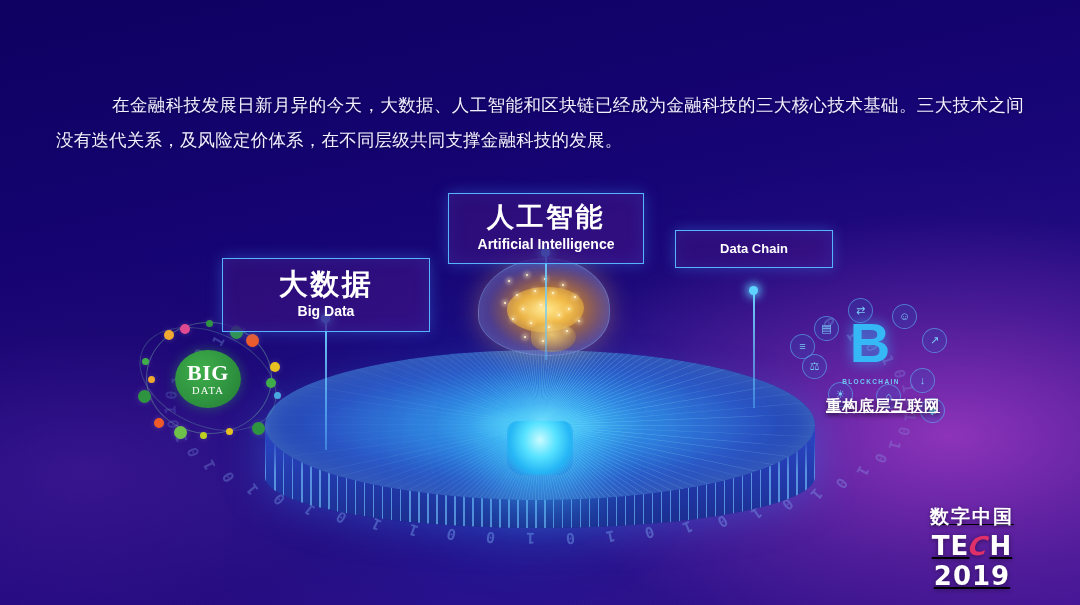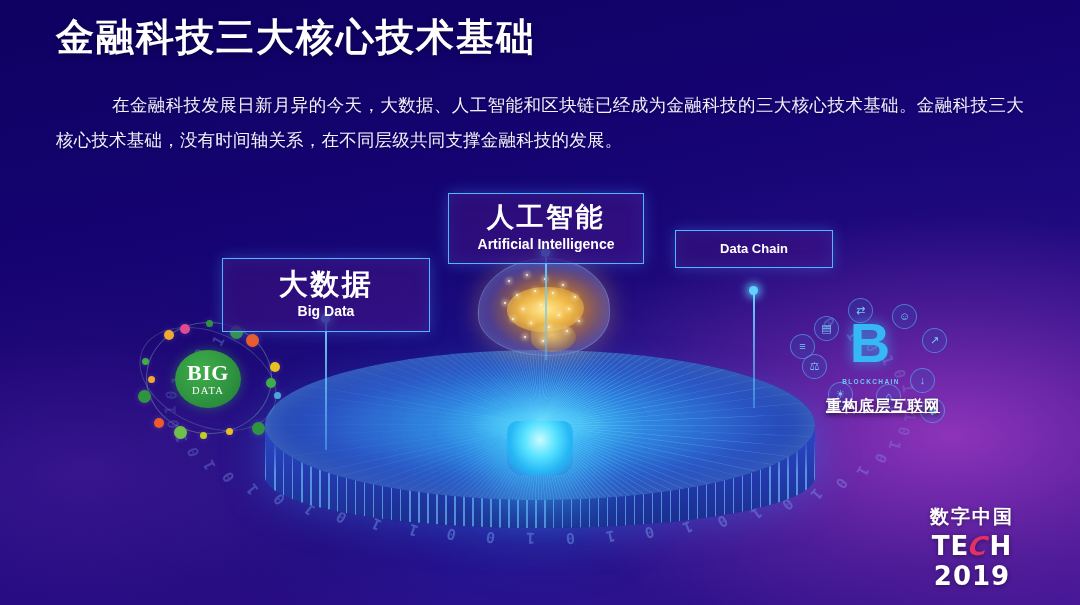--- a/index.html
+++ b/index.html
@@ -171,21 +171,21 @@
     background:radial-gradient(ellipse at 48% 50%, rgba(255,235,150,.95) 0%, rgba(250,195,70,.8) 45%, rgba(220,150,40,.25) 100%);
     filter:blur(.6px);
   }
   .brain-stem {
     position:absolute; left:40%; top:66%; width:34%; height:30%;
     border-radius:30% 50% 55% 45%;
     background:radial-gradient(ellipse at 45% 40%, rgba(250,215,120,.8) 0%, rgba(200,150,60,.35) 70%, rgba(120,110,160,.1) 100%);
   }
   .spark { position:absolute; width:2.2px; height:2.2px; border-radius:50%; background:#fff6d0; box-shadow:0 0 4px 1.5px rgba(255,240,190,.85); }
   
-  .logo { position:absolute; right:28px; bottom:14px; width:160px; text-align:center; }
+  .logo { position:absolute; right:28px; bottom:14px; width:160px; text-align:center;text-decoration:underline; }
   .logo .l1 { color:#ffffff; font-weight:bold; font-size:19px; letter-spacing:2px; text-shadow:0 1px 4px rgba(0,0,0,.4); }
   .logo .l2 {
     color:#ffffff; font-weight:bold; font-size:26px; letter-spacing:1px;
     margin-top:1px; text-shadow:0 1px 5px rgba(0,0,0,.45);
     font-family:"DejaVu Sans",sans-serif;
   }
   .logo .l3 { color:#ffffff; font-weight:bold; font-size:16px; letter-spacing:2px; margin-top:-2px; text-align:right; padding-right:12px; text-shadow:0 1px 4px rgba(0,0,0,.4); }
   .logo .slash { display:inline-block; color:#e0306a; transform:skewX(-18deg); }
 </style>
 </head>
@@ -486,21 +486,20 @@
   <div class="labelbox" id="box-bd">
     <div class="cn">大数据</div>
     <div class="en">Big Data</div>
   </div>
   <div class="labelbox" id="box-bc">
     <div class="en">Data Chain</div>
   </div>
 
   <div class="caption" id="cap-bc">重构底层互联网</div>
 
-  <div class="title">金融科技三大核心技术基础</div>
-  <div class="body-text">在金融科技发展日新月异的今天，大数据、人工智能和区块链已经成为金融科技的三大核心技术基础。金融科技三大核心技术基础，没有时间轴关系，在不同层级共同支撑金融科技的发展。</div>
+  <div class="body-text">在金融科技发展日新月异的今天，大数据、人工智能和区块链已经成为金融科技的三大核心技术基础。三大技术之间没有迭代关系，及风险定价体系，在不同层级共同支撑金融科技的发展。</div>
 
   <div class="logo">
     <div class="l1">数字中国</div>
     <div class="l2"><span>TE</span><span class="slash">C</span><span>H 2019</span></div>
   </div>
 
 </div>
 
 </body></html>

